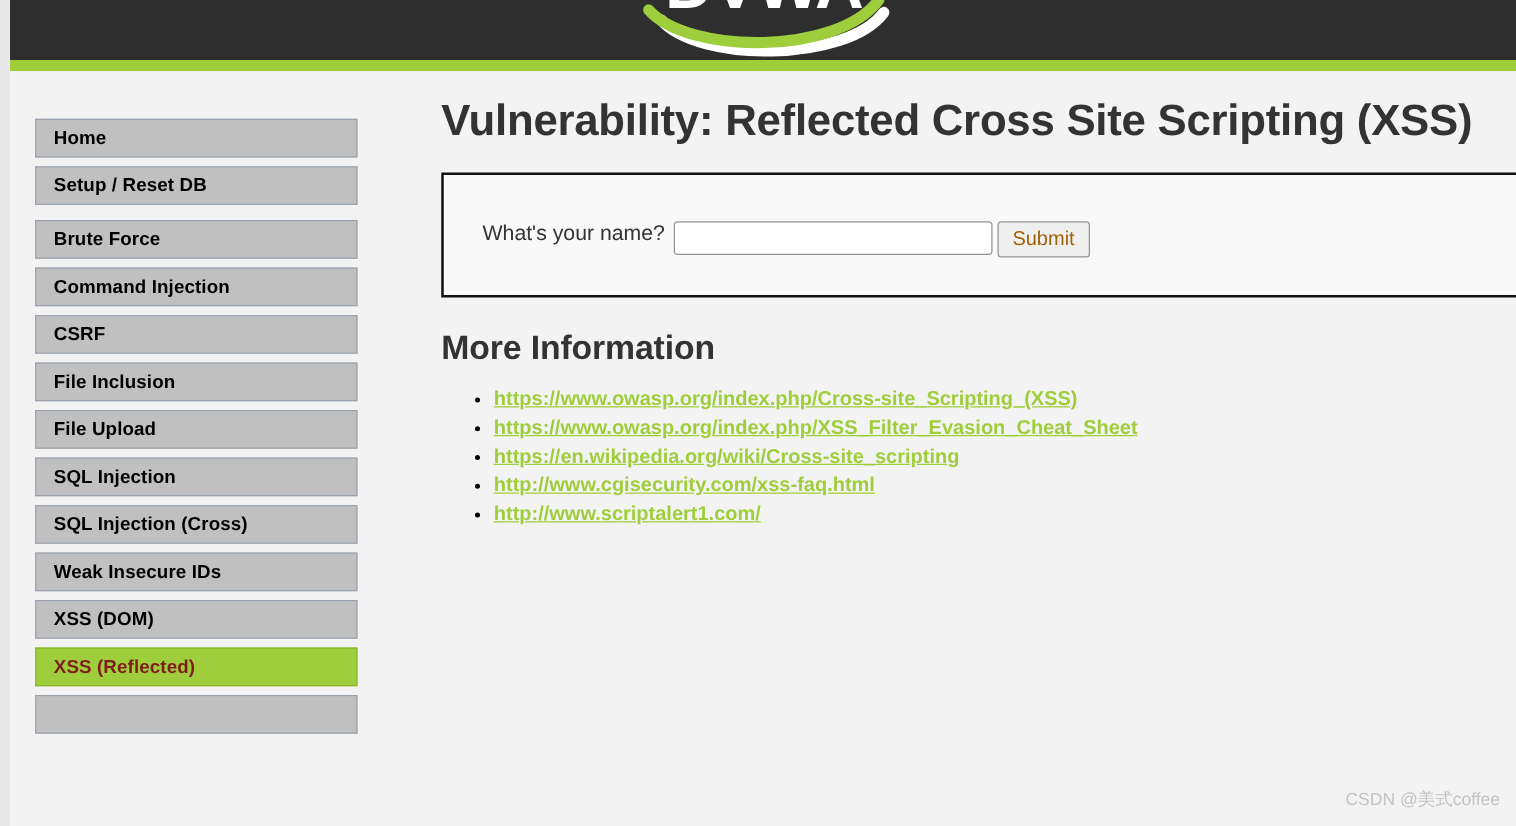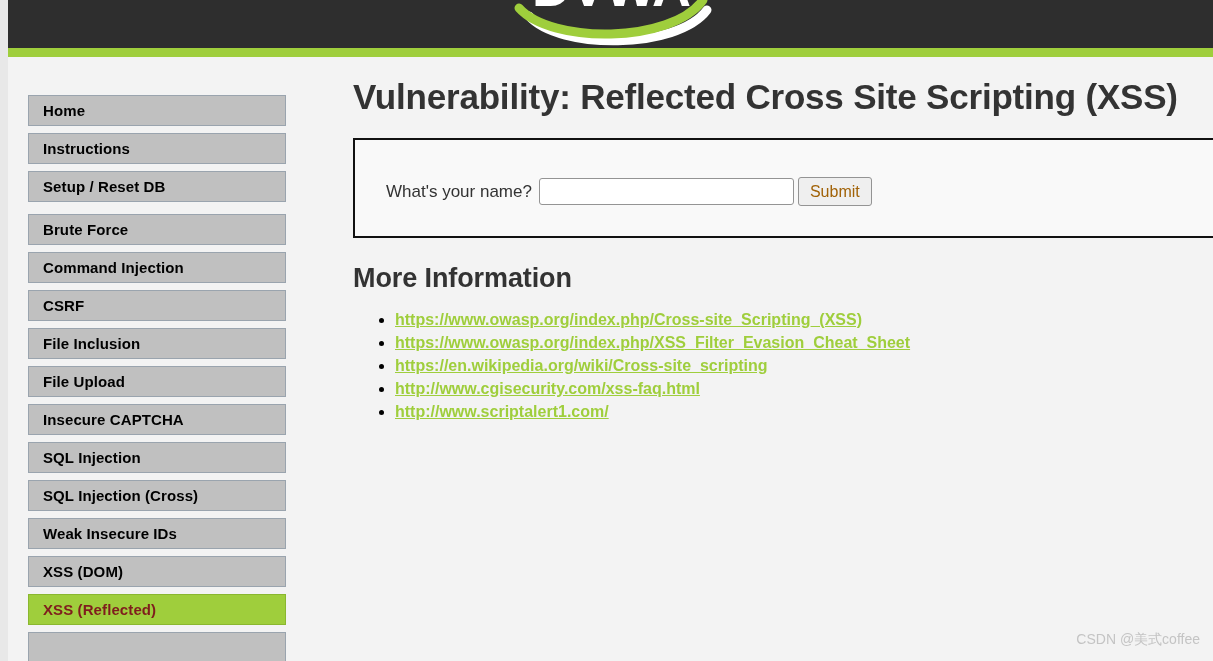--- a/index.html
+++ b/index.html
@@ -118,21 +118,20 @@
     background: #f9f9f9;
     border: 2px solid #111111;
     position: relative;
   }
 
   .form-row {
     position: absolute;
     left: 31px;
     top: 37px;
     display: flex;
-    align-items: center;
   }
   .form-label {
     font-size: 17px;
     color: #333333;
     font-family: "Liberation Sans", sans-serif;
     margin-right: 7px;
     white-space: nowrap;
   }
   .name-input {
     width: 255px;
@@ -215,31 +214,29 @@
   </div>
 
   <div class="green-bar"></div>
 
   <div class="body-area">
 
     <nav class="sidebar">
 
       <div class="nav-group">
         <a class="nav-item">Home</a>
-        <a class="nav-item">Instructions</a>
         <a class="nav-item">Setup / Reset DB</a>
       </div>
 
       <div class="nav-group">
         <a class="nav-item">Brute Force</a>
         <a class="nav-item">Command Injection</a>
         <a class="nav-item">CSRF</a>
         <a class="nav-item">File Inclusion</a>
         <a class="nav-item">File Upload</a>
-        <a class="nav-item">Insecure CAPTCHA</a>
         <a class="nav-item">SQL Injection</a>
         <a class="nav-item">SQL Injection (Cross)</a>
         <a class="nav-item">Weak Insecure IDs</a>
         <a class="nav-item">XSS (DOM)</a>
         <a class="nav-item selected">XSS (Reflected)</a>
         <a class="nav-item"></a>
       </div>
 
     </nav>
 

